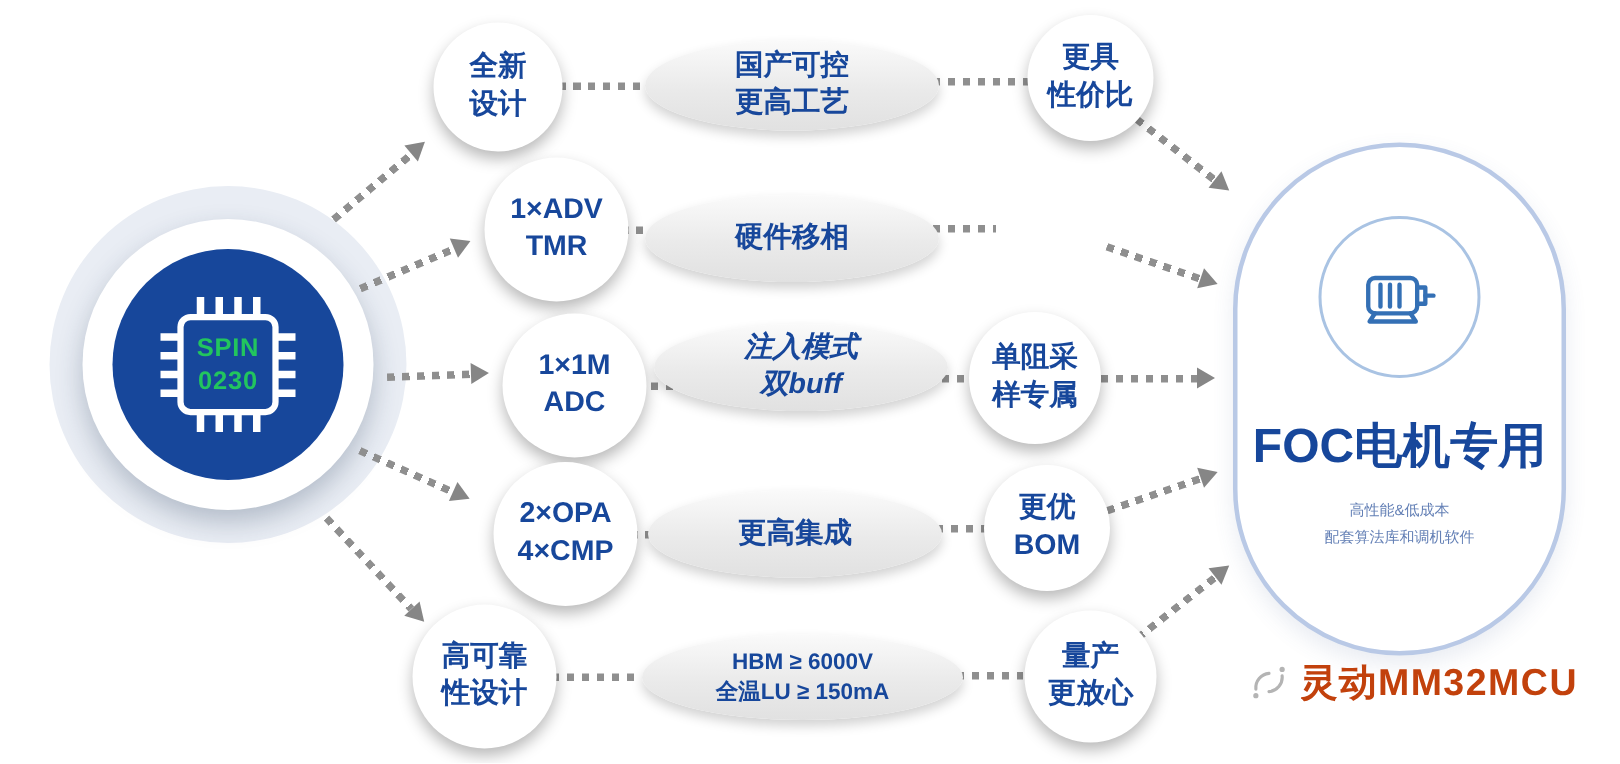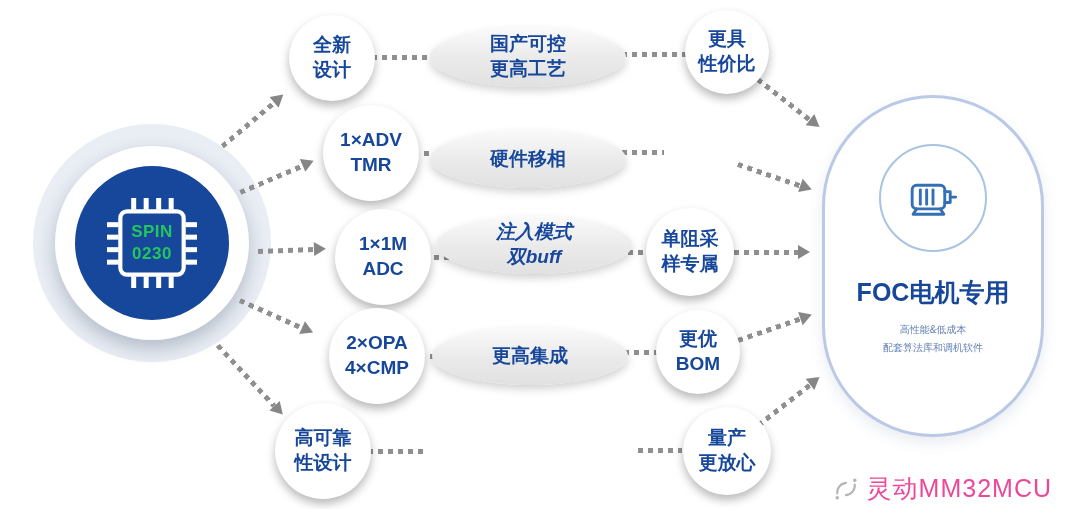--- a/index.html
+++ b/index.html
@@ -23,25 +23,25 @@
 
   
   .hline { position:absolute; height:5px; background:repeating-linear-gradient(90deg,#8f8f8f 0 5px,transparent 5px 10px); z-index:1; }
   .arrow { position:absolute; height:16px; display:flex; align-items:center; transform-origin:0 50%; z-index:1; }
   .arrow .dash { flex:1; height:5px; background:repeating-linear-gradient(90deg,#8f8f8f 0 5px,transparent 5px 10px); }
   .arrow .head { width:0; height:0; border-left:12px solid #868686; border-top:7px solid transparent; border-bottom:7px solid transparent; }
 
   
   .capsule { position:absolute; left:822px; top:95px; width:222px; height:342px; box-sizing:border-box; border:3px solid #b9c9e6; border-radius:120px; background:#fff; box-shadow:0 6px 14px rgba(70,100,150,.12); display:flex; flex-direction:column; align-items:center; padding-top:46px; z-index:2; }
   .motor-circle { width:104px; height:104px; border:2px solid #a9c3e3; border-radius:50%; display:flex; align-items:center; justify-content:center; }
-  .result-title { margin-top:24px; font-size:25px; font-weight:700; color:#17479B; }
+  .result-title { margin-top:24px; font-size:32px; font-weight:700; color:#17479B; }
   .result-sub { margin-top:12px; font-size:10px; color:#6480b6; line-height:1.75; white-space:pre-line; text-align:center; }
 
   
-  .watermark { position:absolute; right:28px; top:472px; display:flex; align-items:center; gap:7px; color:#ec4899; z-index:3; }
+  .watermark { position:absolute; right:28px; top:438px; display:flex; align-items:center; gap:7px; color:#c2410c; z-index:3;font-weight:bold; }
   .watermark-text { font-size:25px; letter-spacing:1px; }
 </style>
 </head>
 <body>
 
 <div class="stage">
 
   <div class="ring-outer"></div>
   <div class="ring-white"></div>
   <div class="hub-core">
@@ -163,20 +163,24 @@
   <div class="arrow" style="left:738px; top:332px; width:78px; transform:rotate(-19deg);">
       <div class="dash"></div>
       <div class="head"></div>
     </div>
 
   <div class="node" style="left:275px; top:403px; width:96px; height:96px;">
       <div class="lbl">高可靠
 性设计</div>
     </div>
   <div class="hline" style="left:368px; top:449px; width:58px;"></div>
+  <div class="pill small" style="left:428px; top:423px; width:214px; height:57px;">
+      <div class="lbl">HBM ≥ 6000V
+全温LU ≥ 150mA</div>
+    </div>
   <div class="hline" style="left:638px; top:448px; width:44px;"></div>
   <div class="node" style="left:683px; top:407px; width:88px; height:88px;">
       <div class="lbl">量产
 更放心</div>
     </div>
   <div class="arrow" style="left:758px; top:417px; width:78px; transform:rotate(-38deg);">
       <div class="dash"></div>
       <div class="head"></div>
     </div>
 

